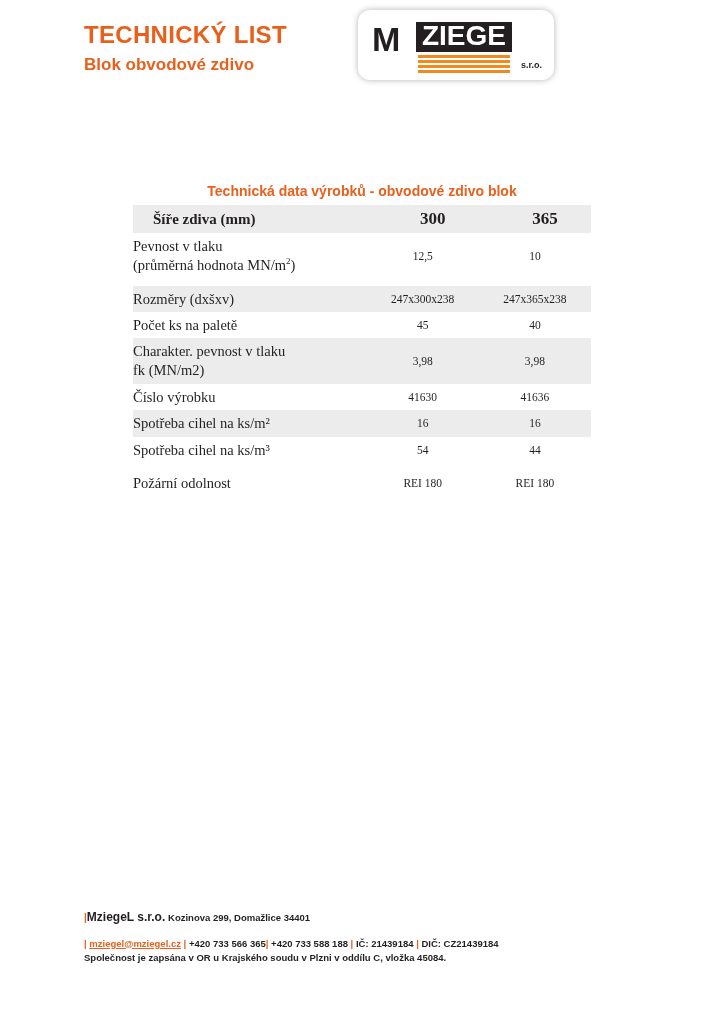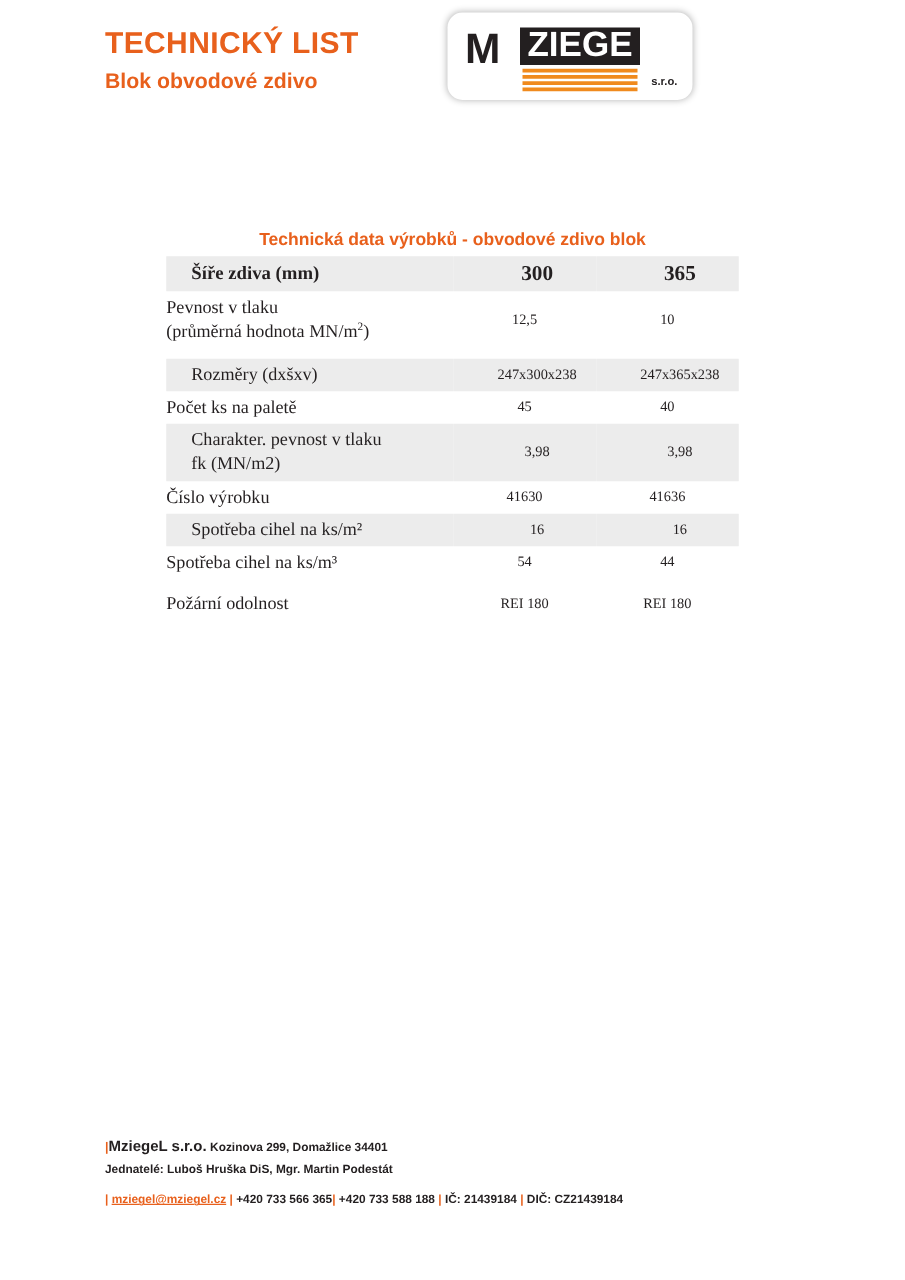--- a/index.html
+++ b/index.html
@@ -159,21 +159,21 @@
     color: #231f20;
     width: 252px;
     line-height: 1.25;
   }
   td.val {
     text-align: center;
     font-size: 11.5px;
     width: 103px;
     color: #231f20;
   }
-  tr.shade td { background: #ececec; padding-left: 20px; }
+  tr.shade td { background: #ececec; }
   tr.head td {
     background: #ececec;
     font-weight: bold;
     padding-left: 20px;
   }
   tr.head td.label { font-size: 15px; }
   tr.head td.val {
     font-size: 17px;
     font-weight: bold;
   }
@@ -300,27 +300,27 @@
         </tr>
       </tbody>
     </table>
   </div>
 
   <div class="footer">
     <div class="f-line1">
       <span class="f-bar">|</span><span class="f-company">MziegeL s.r.o.</span>
       <span class="f-addr">Kozinova 299, Domažlice 34401</span>
     </div>
-    <div class="f-dir">Jednatelé: Luboš Hruška DiS, Mgr. Martin Podestát</div>
     <div class="f-contact">
       <span class="f-bar">|</span>
       <a class="f-mail" href="#">mziegel@mziegel.cz</a>
       <span class="sep">|</span>
       <span>+420 733 566 365</span><span class="f-bar">|</span>
       <span>+420 733 588 188</span>
       <span class="sep">|</span>
       <span>IČ: 21439184</span>
       <span class="sep">|</span>
       <span>DIČ: CZ21439184</span>
     </div>
+    <div class="f-reg">Společnost je zapsána v OR u Krajského soudu v Plzni v oddílu C, vložka 45084.</div>
   </div>
 
 </div>
 
 </body></html>

